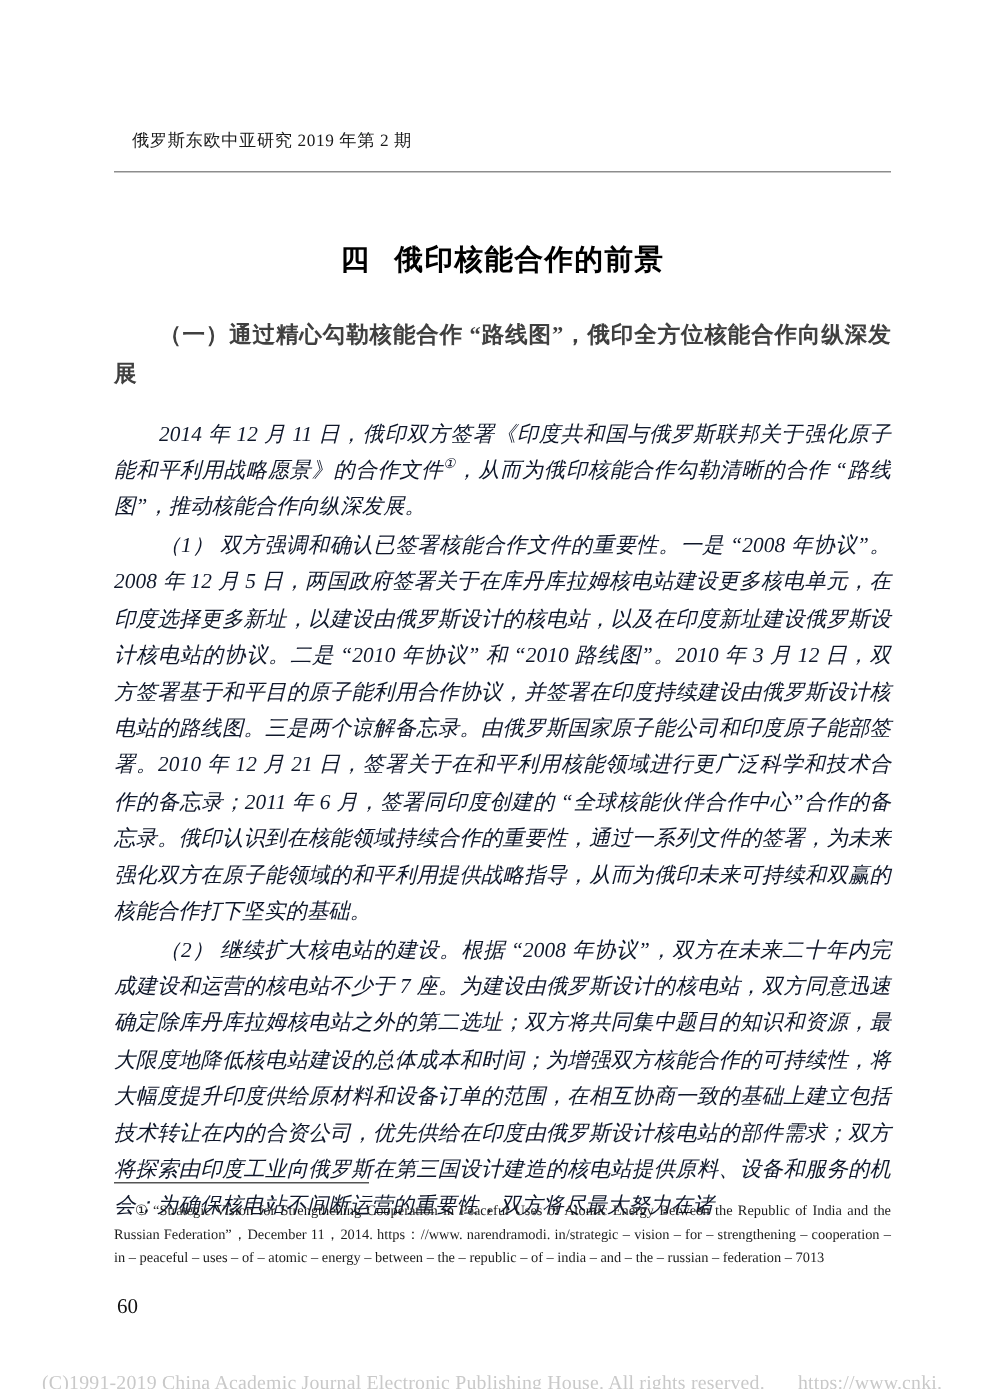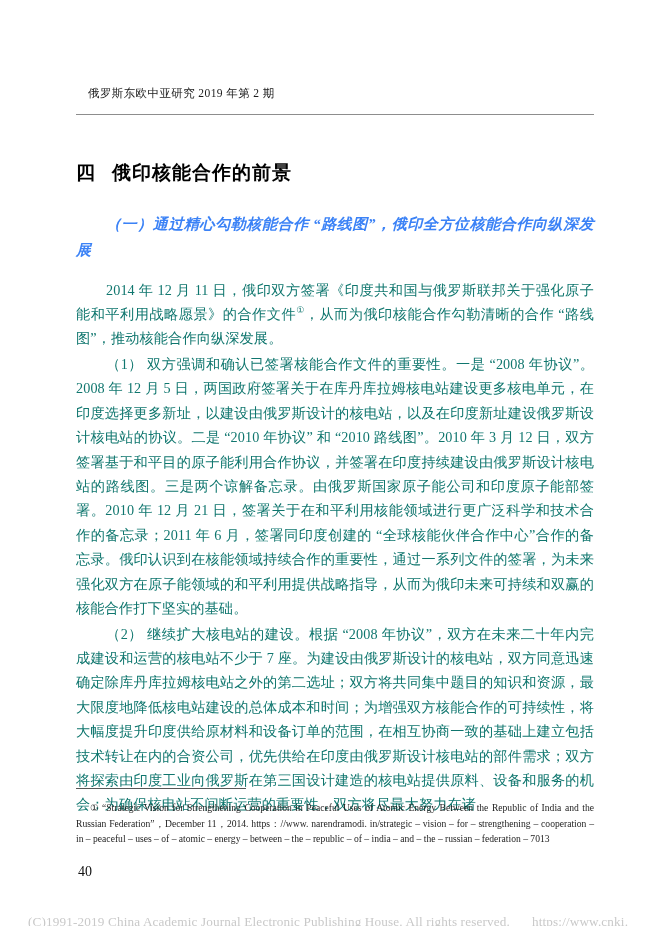--- a/index.html
+++ b/index.html
@@ -49,48 +49,48 @@
   .column {
     position: absolute;
     left: 76px;
     top: 120px;
     width: 518px;
   }
 
   h1.section-title {
     font-size: 19px;
     font-weight: bold;
-    text-align: left;
+    text-align: center;
     margin: 12px 0 26px 0;
     letter-spacing: 1px;
     color: #000;
   }
   h1.section-title .num-gap { display: inline-block; width: 16px; }
 
   h2.subsection {
     font-size: 15px;
     font-weight: bold;
     margin: 0 0 14px 0;
     line-height: 1.72;
     text-align: justify;
     text-indent: 30px;
     letter-spacing: 0.2px;
-    color: #3b82f6;
-    font-style: italic;
+    color: #404040;
   }
 
   p.body-par {
     font-size: 14.2px;
     line-height: 1.72;
     margin: 0 0 1px 0;
     text-align: justify;
     text-indent: 30px;
     letter-spacing: 0.1px;
-    color: #0f766e;
+    color: #0f172a;
     hyphens: none;
+    font-style: italic;
   }
   p.body-par sup {
     font-size: 9px;
     vertical-align: super;
     line-height: 0;
   }
 
   
   .footnote-rule {
     position: absolute;
@@ -161,17 +161,17 @@
     <p class="body-par">（1） 双方强调和确认已签署核能合作文件的重要性。一是 “2008 年协议”。2008 年 12 月 5 日，两国政府签署关于在库丹库拉姆核电站建设更多核电单元，在印度选择更多新址，以建设由俄罗斯设计的核电站，以及在印度新址建设俄罗斯设计核电站的协议。二是 “2010 年协议” 和 “2010 路线图”。2010 年 3 月 12 日，双方签署基于和平目的原子能利用合作协议，并签署在印度持续建设由俄罗斯设计核电站的路线图。三是两个谅解备忘录。由俄罗斯国家原子能公司和印度原子能部签署。2010 年 12 月 21 日，签署关于在和平利用核能领域进行更广泛科学和技术合作的备忘录；2011 年 6 月，签署同印度创建的 “全球核能伙伴合作中心”合作的备忘录。俄印认识到在核能领域持续合作的重要性，通过一系列文件的签署，为未来强化双方在原子能领域的和平利用提供战略指导，从而为俄印未来可持续和双赢的核能合作打下坚实的基础。</p>
 
     <p class="body-par">（2） 继续扩大核电站的建设。根据 “2008 年协议”，双方在未来二十年内完成建设和运营的核电站不少于 7 座。为建设由俄罗斯设计的核电站，双方同意迅速确定除库丹库拉姆核电站之外的第二选址；双方将共同集中题目的知识和资源，最大限度地降低核电站建设的总体成本和时间；为增强双方核能合作的可持续性，将大幅度提升印度供给原材料和设备订单的范围，在相互协商一致的基础上建立包括技术转让在内的合资公司，优先供给在印度由俄罗斯设计核电站的部件需求；双方将探索由印度工业向俄罗斯在第三国设计建造的核电站提供原料、设备和服务的机会；为确保核电站不间断运营的重要性，双方将尽最大努力在诸</p>
 
   </div>
 
   <div class="footnote-rule"></div>
 
   <div class="footnote"><span class="fn-mark">①</span><span>“Strategic Vision for Strengthening Cooperation in Peaceful Uses of Atomic Energy Between the Republic of India and the Russian Federation”，December 11，2014. https：//www. narendramodi. in/strategic – vision – for – strengthening – cooperation – in – peaceful – uses – of – atomic – energy – between – the – republic – of – india – and – the – russian – federation – 7013</span></div>
 
-  <div class="folio">40</div>
+  <div class="folio">60</div>
 
   <div class="copyright"><span>(C)1991-2019 China Academic Journal Electronic Publishing House. All rights reserved.</span><span class="cr-url">https://www.cnki.</span></div>
 
 </div>
 
 </body></html>

